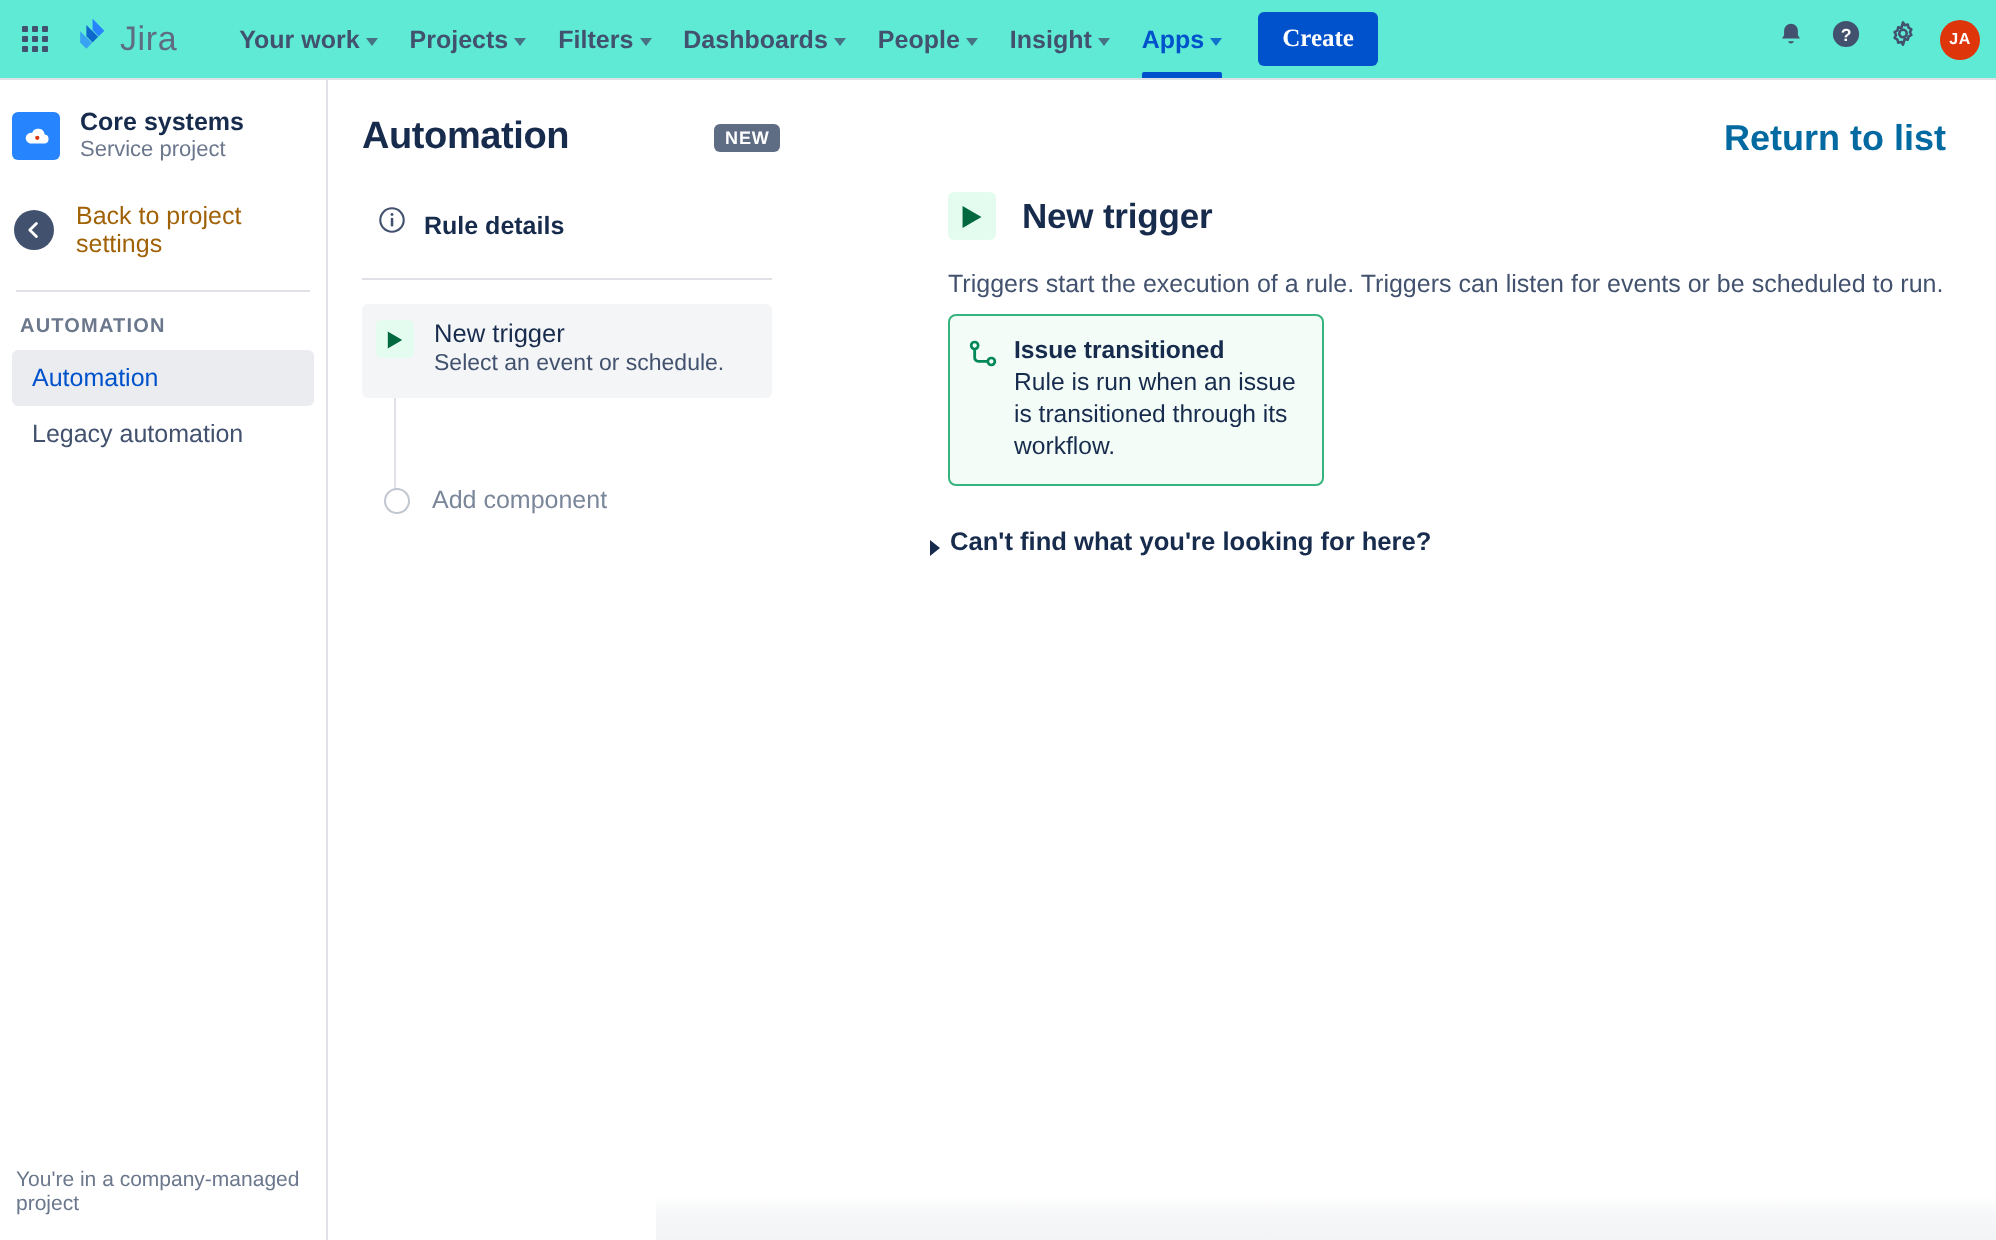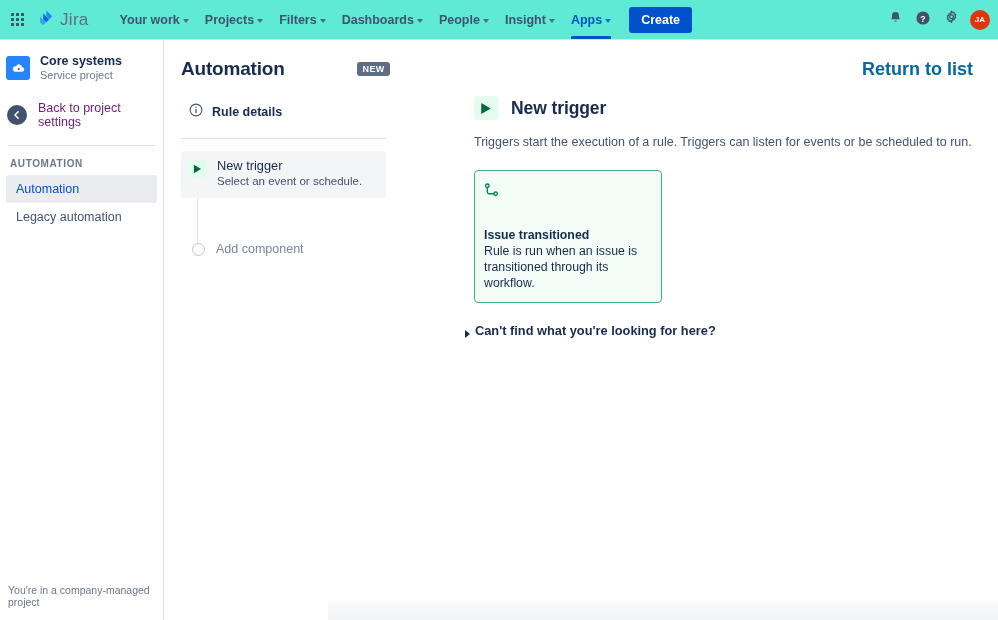--- a/index.html
+++ b/index.html
@@ -91,21 +91,21 @@
   .create-btn {
     background: #0052cc;
     color: #fff;
     border: none;
     border-radius: 3px;
     font-size: 12.5px;
     font-weight: bold;
     padding: 6px 12px;
     margin-left: 10px;
     cursor: pointer;
-    font-family: Liberation Sans, sans-serif;
+    font-family: Liberation Serif, serif;
   }
 
   .nav-right {
     margin-left: auto;
     display: flex;
     align-items: center;
     gap: 2px;
   }
   .search-box {
     width: 137px;
@@ -197,21 +197,21 @@
     margin-top: 9px;
     cursor: pointer;
   }
   .back-circle {
     width: 20px; height: 20px;
     border-radius: 50%;
     background: #42526e;
     display: flex; align-items: center; justify-content: center;
     flex-shrink: 0;
   }
-  .back-label { font-size: 12.5px; color: #701a75; }
+  .back-label { font-size: 12.5px; color: #a16207; }
 
   .side-divider {
     height: 1px;
     background: #dfe1e6;
     margin: 10px 8px 0 8px;
   }
 
   .side-section-title {
     font-size: 10px;
     font-weight: bold;
@@ -448,30 +448,29 @@
     outline: none;
     font-size: 12.5px;
     color: #172b4d;
     width: 100%;
     background: transparent;
     font-family: "Liberation Sans", sans-serif;
     caret-color: #172b4d;
   }
 
   .result-card {
-    margin-top: 19px;
+    margin-top: 6px;
     width: 188px;
     border: 1px solid #36b37e;
     border-radius: 4px;
     background: #f3fcf7;
     padding: 9px 10px 11px 9px;
     display: flex;
-    gap: 24px;
-    cursor: pointer;
-    flex-direction: column;
+    gap: 8px;
+    cursor: pointer;
   }
   .result-icon { flex-shrink: 0; margin-top: 3px; }
   .result-title {
     font-size: 12.3px;
     font-weight: bold;
     color: #172b4d;
     line-height: 16px;
   }
   .result-desc {
     font-size: 12.3px;

